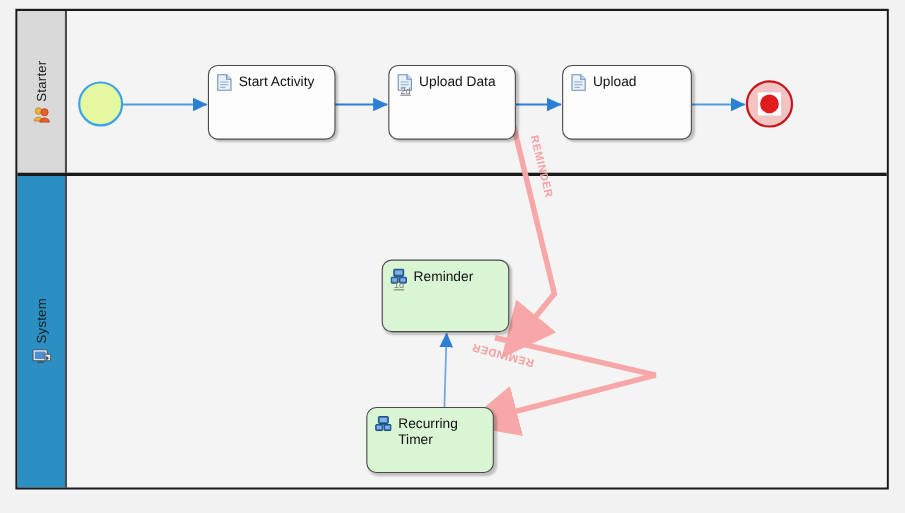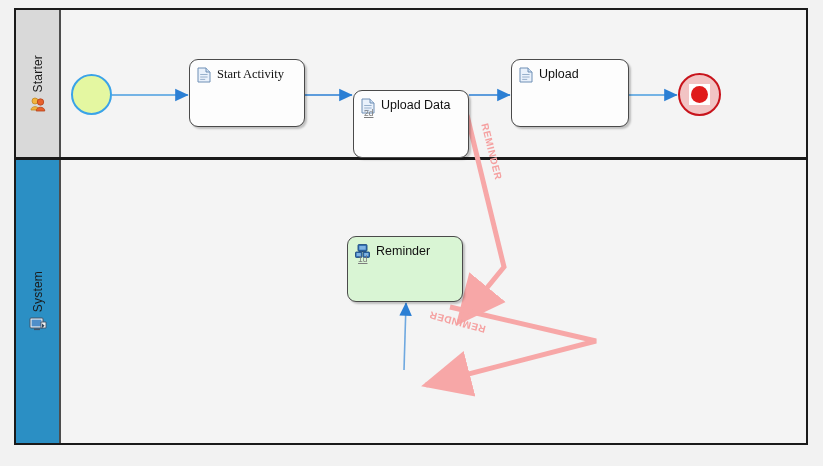--- a/index.html
+++ b/index.html
@@ -238,37 +238,37 @@
 
       <polyline points="434,297 580,331 410,375" fill="none" stroke="#f7a7a7" stroke-width="5" stroke-linejoin="miter" marker-end="url(#arrPink)"></polyline>
     </svg>
 
     <div class="msg-label" style="left:474px; top:112px; transform: rotate(76deg);">REMINDER</div>
 
     <div class="msg-label" style="left:468px; top:325px; transform: rotate(-165deg);">REMINDER</div>
 
     <div class="start-event" style="left:55px; top:64px;"></div>
 
-    <div class="node task" style="left:173px; top:49px; width:116px; height:68px;font-family:Liberation Serif, serif;">
+    <div class="node task" style="left:173px; top:49px; width:116px; height:68px;">
       <div class="node-head">
         <span class="icn">
           <svg width="14" height="16" viewBox="0 0 14 16">
             <path d="M1 1 h8 l4 4 v10 h-12 z" fill="#e9f1fb" stroke="#6f8fb5" stroke-width="1"></path>
             <path d="M9 1 v4 h4" fill="#cfe0f2" stroke="#6f8fb5" stroke-width="1"></path>
             <line x1="3.2" y1="7.5" x2="10.6" y2="7.5" stroke="#8fa9c6" stroke-width="0.9"></line>
             <line x1="3.2" y1="10" x2="10.6" y2="10" stroke="#8fa9c6" stroke-width="0.9"></line>
             <line x1="3.2" y1="12.4" x2="8.2" y2="12.4" stroke="#8fa9c6" stroke-width="0.9"></line>
           </svg>
         </span>
         <span class="node-title">Start Activity</span>
       </div>
       <div class="node-duration"></div>
     </div>
 
-    <div class="node task" style="left:337px; top:49px; width:116px; height:68px;margin-top:31px;">
+    <div class="node task" style="left:337px; top:49px; width:116px; height:68px;">
       <div class="node-head">
         <span class="icn">
           <svg width="14" height="16" viewBox="0 0 14 16">
             <path d="M1 1 h8 l4 4 v10 h-12 z" fill="#e9f1fb" stroke="#6f8fb5" stroke-width="1"></path>
             <path d="M9 1 v4 h4" fill="#cfe0f2" stroke="#6f8fb5" stroke-width="1"></path>
             <line x1="3.2" y1="7.5" x2="10.6" y2="7.5" stroke="#8fa9c6" stroke-width="0.9"></line>
             <line x1="3.2" y1="10" x2="10.6" y2="10" stroke="#8fa9c6" stroke-width="0.9"></line>
             <line x1="3.2" y1="12.4" x2="8.2" y2="12.4" stroke="#8fa9c6" stroke-width="0.9"></line>
           </svg>
         </span>
@@ -311,15 +311,34 @@
             <rect x="9.2" y="9" width="4.2" height="3.1" fill="#7fb3e2"></rect>
             <line x1="7.5" y1="7" x2="7.5" y2="8" stroke="#1e4a7d" stroke-width="0.9"></line>
             <line x1="3.7" y1="7.6" x2="11.3" y2="7.6" stroke="#1e4a7d" stroke-width="0.9"></line>
           </svg>
         </span>
         <span class="node-title">Reminder</span>
       </div>
       <div class="node-duration">1d</div>
     </div>
 
+    <div class="node task-green" style="left:317px; top:360px; width:116px; height:60px;">
+      <div class="node-head">
+        <span class="icn">
+          <svg width="15" height="15" viewBox="0 0 15 15">
+            <rect x="3" y="0.6" width="9" height="6.4" rx="0.8" fill="#2f6fb5" stroke="#1e4a7d" stroke-width="0.9"></rect>
+            <rect x="4.3" y="1.9" width="6.4" height="3.8" fill="#7fb3e2"></rect>
+            <rect x="0.5" y="8" width="6.4" height="5.4" rx="0.7" fill="#2f6fb5" stroke="#1e4a7d" stroke-width="0.9"></rect>
+            <rect x="1.6" y="9" width="4.2" height="3.1" fill="#7fb3e2"></rect>
+            <rect x="8.1" y="8" width="6.4" height="5.4" rx="0.7" fill="#2f6fb5" stroke="#1e4a7d" stroke-width="0.9"></rect>
+            <rect x="9.2" y="9" width="4.2" height="3.1" fill="#7fb3e2"></rect>
+            <line x1="7.5" y1="7" x2="7.5" y2="8" stroke="#1e4a7d" stroke-width="0.9"></line>
+            <line x1="3.7" y1="7.6" x2="11.3" y2="7.6" stroke="#1e4a7d" stroke-width="0.9"></line>
+          </svg>
+        </span>
+        <span class="node-title">Recurring
+Timer</span>
+      </div>
+      <div class="node-duration"></div>
+    </div>
 
   </div>
 </div>
 
 </body></html>

